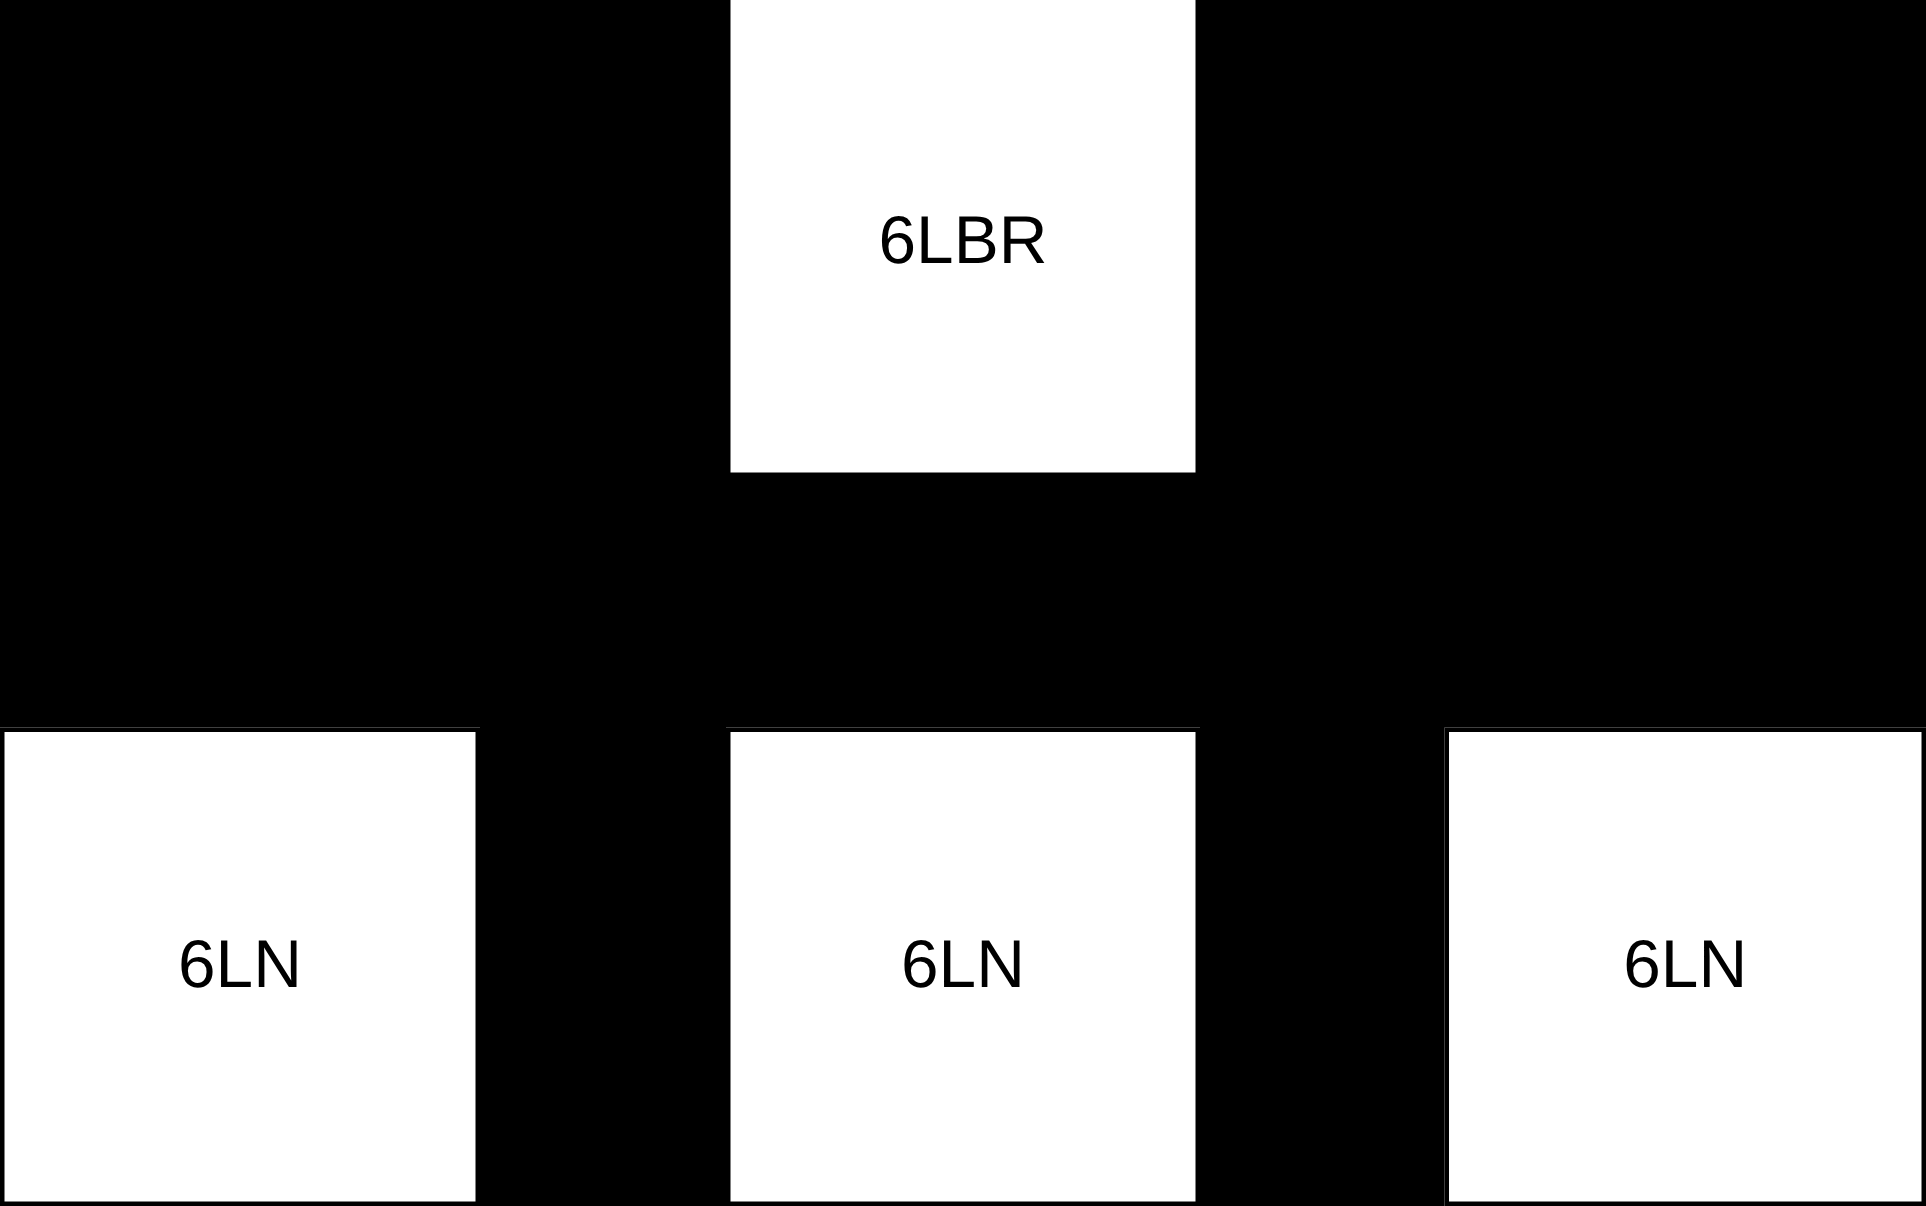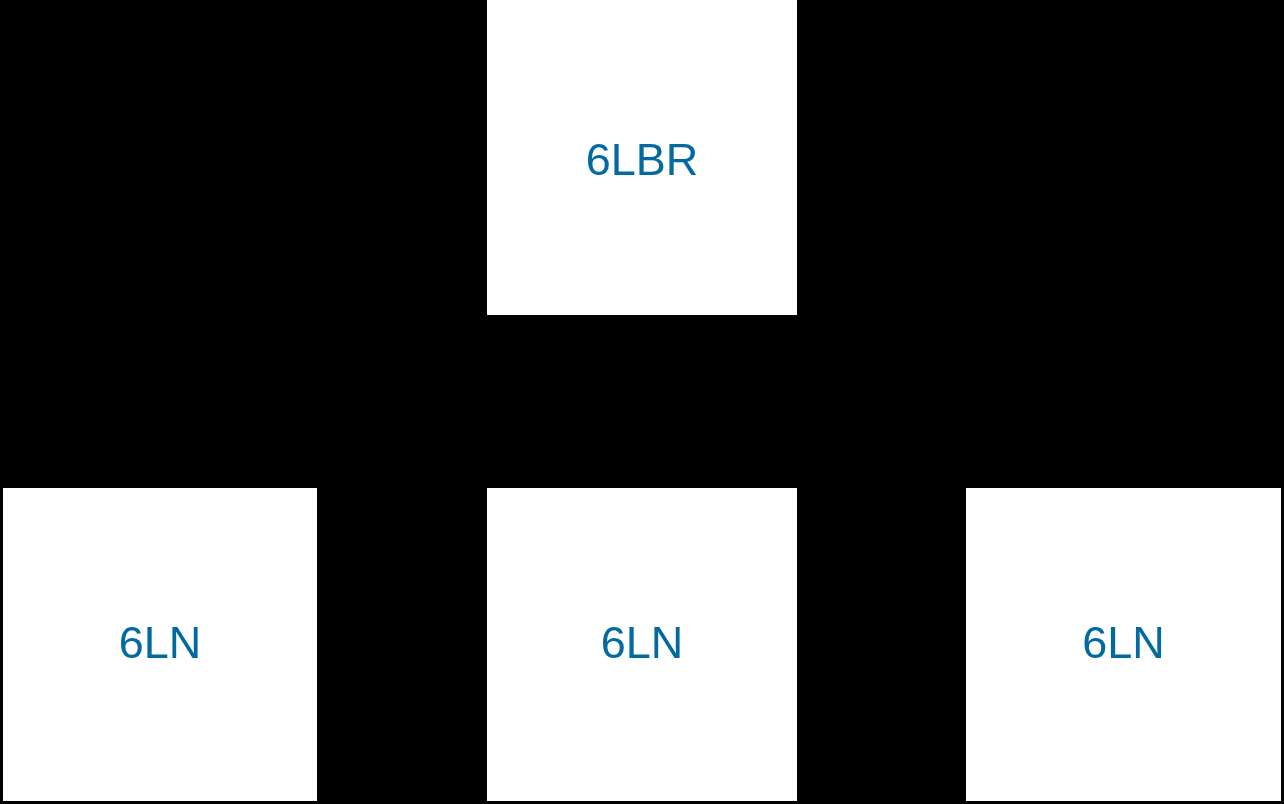--- a/index.html
+++ b/index.html
@@ -25,21 +25,21 @@
     position: absolute;
     background: #ffffff;
     border: 3px solid #000000;
     box-sizing: border-box;
     display: flex;
     align-items: center;
     justify-content: center;
   }
 
   .node-label {
-    color: #0369a1;
+    color: #000000;
     font-family: "Liberation Sans", sans-serif;
     font-size: 45px;
     font-weight: 400;
     line-height: 1;
     letter-spacing: 0px;
     white-space: nowrap;
     user-select: none;
   }
 
   

